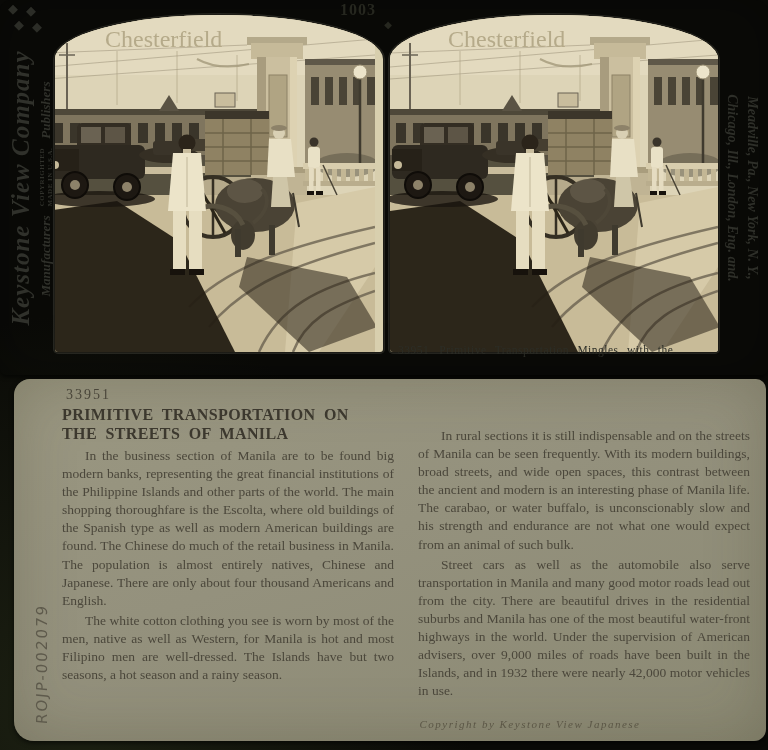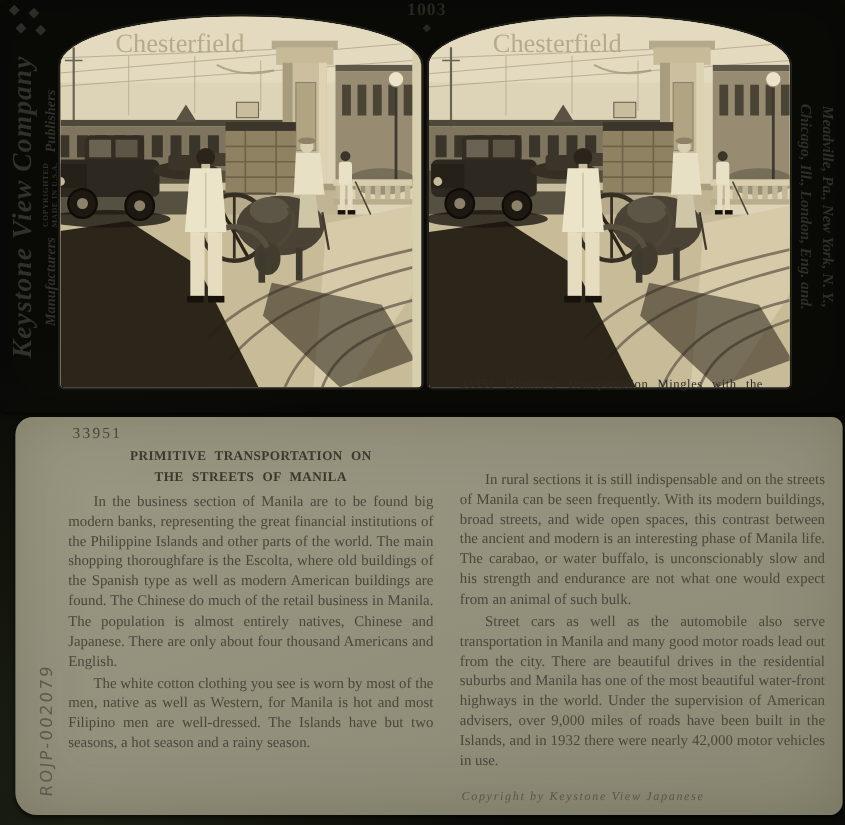--- a/index.html
+++ b/index.html
@@ -6,21 +6,21 @@
     font-family:"Liberation Serif",serif;}
   .stage{position:relative;width:768px;height:750px;background:
     radial-gradient(circle at 10% 95%, #1c2012 0%, #0a0a07 40%);}
 
   
   .stereo-card{position:absolute;left:0;top:0;width:768px;height:375px;
     background:radial-gradient(ellipse at 55% 35%, #757era 0%, #6d6c66 0%, #6b6a64 55%, #595851 100%);
     border-radius:10px 12px 6px 6px;
     box-shadow:inset 0 0 50px rgba(0,0,0,.28), 0 2px 4px rgba(0,0,0,.6);}
   .corner-diamond{position:absolute;color:#2c2d27;font-size:13px;line-height:13px;}
-  .serial{position:absolute;left:340px;top:1px;width:96px;text-align:center;
+  .serial{position:absolute;left:340px;top:1px;width:96px;text-align:left;
     font-weight:bold;font-size:16px;letter-spacing:1px;color:#26271f;}
   .serial-diamond{position:absolute;left:340px;top:19px;width:96px;text-align:center;
     font-size:10px;color:#26271f;}
 
   .photo{position:absolute;top:15px;width:328px;height:337px;background:#d8cfae;
     border-radius:164px 164px 3px 3px / 44px 44px 3px 3px;overflow:hidden;
     box-shadow:0 0 0 1px rgba(20,18,10,.45), 0 0 0 2px rgba(240,235,210,.12);}
   .photo--left{left:55px;}
   .photo--right{left:390px;}
   svg.scene{display:block;width:100%;height:100%;}
@@ -30,34 +30,34 @@
     font-style:italic;font-weight:bold;font-size:25px;letter-spacing:1px;color:#30312b;}
   .edge-mfr{position:absolute;left:-104px;top:180px;width:300px;height:18px;
     transform:rotate(-90deg);display:flex;align-items:center;justify-content:center;gap:9px;
     font-style:italic;font-weight:bold;font-size:13px;color:#30312b;}
   .edge-mfr .tiny{font-style:normal;font-weight:bold;font-size:7px;line-height:8px;
     letter-spacing:.5px;text-align:center;}
   .edge-right{position:absolute;left:584px;top:168px;width:315px;height:40px;
     transform:rotate(90deg);text-align:center;line-height:20px;
     font-style:italic;font-weight:bold;font-size:14px;color:#2e2f29;}
 
-  .caption{position:absolute;left:398px;top:344px;width:316px;text-align:center;
+  .caption{position:absolute;left:398px;top:344px;width:316px;text-align:left;
     font-size:11.5px;line-height:13.5px;letter-spacing:.5px;word-spacing:5px;color:#2c2d26;}
   .caption .cap-num{margin-right:10px;}
 
   
   .back-card{position:absolute;left:14px;top:379px;width:752px;height:362px;
     background:linear-gradient(160deg,#9a9781 0%,#94917d 45%,#8b8973 100%);
     border-radius:16px 10px 12px 20px;
     box-shadow:inset 0 0 60px rgba(60,55,35,.25), 0 2px 5px rgba(0,0,0,.6);}
   .back-columns{position:absolute;left:48px;right:16px;top:8px;display:flex;gap:24px;}
   .col-left{width:332px;flex:none;}
   .col-right{flex:1;padding-top:40px;}
   .back-number{font-size:14px;letter-spacing:2px;color:#4a463a;margin-left:4px;}
-  .back-title{text-align:center;font-weight:bold;font-size:12px;line-height:19px;
+  .back-title{font-weight:bold;font-size:16px;line-height:19px;
     letter-spacing:.4px;word-spacing:4px;color:#3c382e;margin:2px 0 4px 0;}
   .back-card p{margin:0 0 2px 0;font-size:13.5px;line-height:18.1px;color:#4b473b;
     text-align:justify;text-indent:1.7em;}
   .back-copyright{position:absolute;right:66px;bottom:11px;width:340px;text-align:center;
     font-style:italic;font-size:11px;letter-spacing:1.5px;color:#5b5646;}
   .handwriting{position:absolute;left:-57px;top:276px;width:170px;text-align:center;
     transform:rotate(-90deg) skewX(-5deg);
     font-family:"DejaVu Sans",sans-serif;font-size:15px;letter-spacing:2px;color:#5e5a4c;}
 </style>
 </head>

